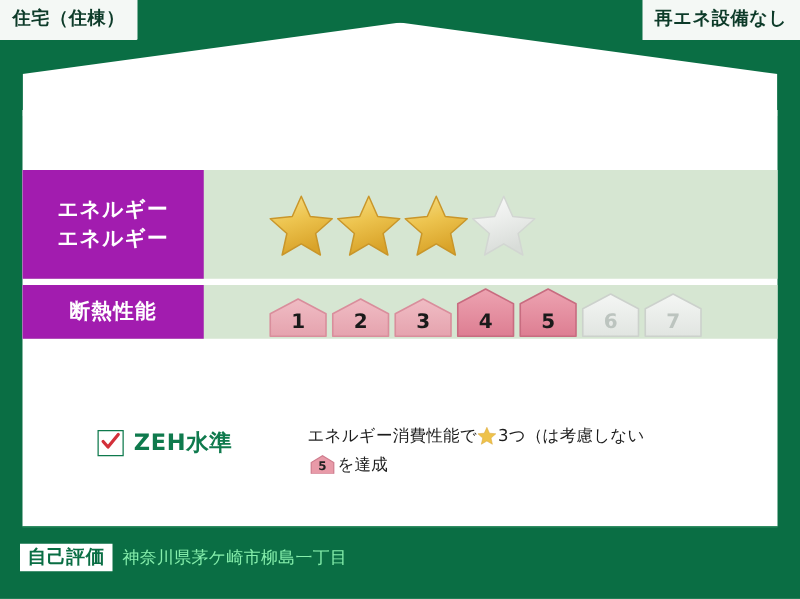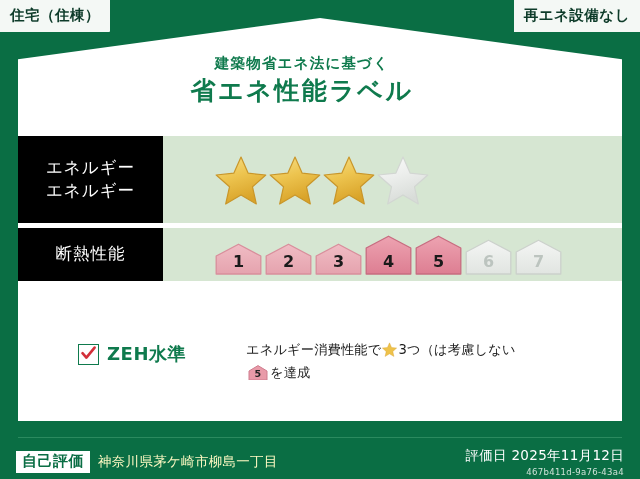--- a/index.html
+++ b/index.html
@@ -48,25 +48,25 @@
     line-height:1.25;margin-top:3px;
   }
 
   
   .rows{position:absolute;left:18px;top:136px;width:604px;z-index:5;}
   .row{
     position:relative;display:flex;align-items:stretch;
     background:#d6e6d2;margin-bottom:5px;
   }
   .row-energy{height:87px;}
-  .row-insul{height:53px;}
+  .row-insul{height:43px;}
   .row-key{
-    width:145px;flex:0 0 145px;background:#000000;color:#fff;
+    width:145px;flex:0 0 145px;background:#a21caf;color:#fff;
     display:flex;align-items:center;justify-content:center;text-align:center;
-    font-weight:normal;font-size:16.5px;line-height:1.35;letter-spacing:1px;
+    font-weight:bold;font-size:16.5px;line-height:1.35;letter-spacing:1px;
   }
   .row-val{flex:1 1 auto;display:flex;align-items:center;padding-left:52px;}
 
   
   .stars{display:flex;align-items:center;gap:2px;}
   .star{width:52px;height:50px;display:block;}
 
   
   .badges{display:flex;align-items:flex-end;gap:3px;}
   .badge{position:relative;display:block;}
@@ -101,53 +101,49 @@
     display:inline-block;vertical-align:-3px;position:relative;
     width:20px;height:15px;margin:0 2px;
   }
   .inline-badge .num{
     position:absolute;left:0;right:0;bottom:1px;text-align:center;
     font-size:9.5px;font-weight:bold;color:#222;line-height:1;
   }
 
   
   .footer{
-    position:absolute;left:0;bottom:0;width:640px;height:42px;
+    position:absolute;left:0;bottom:0;width:640px;height:58px;
     z-index:6;color:#fff;
   }
   .footer-left{position:absolute;left:16px;top:14px;display:flex;align-items:baseline;}
   .self-badge{
     background:#ffffff;color:#0a6e44;font-weight:bold;font-size:15px;
     padding:3px 6px 4px 6px;line-height:1;letter-spacing:0.5px;
   }
-  .addr{font-size:13.5px;color:#fef9c3;margin-left:8px;letter-spacing:0.3px;font-family:Liberation Serif, serif;}
+  .addr{font-size:13.5px;color:#86efac;margin-left:8px;letter-spacing:0.3px;font-family:Liberation Serif, serif;}
   .footer-right{position:absolute;right:16px;top:10px;text-align:right;}
   .eval-date{font-size:13.5px;color:#ffffff;letter-spacing:0.3px;}
   .eval-id{font-size:8.5px;color:#cfe3d8;letter-spacing:0.3px;margin-top:2px;}
   .footer-rule{
     position:absolute;left:18px;right:18px;top:0;height:1px;background:#2b8a5f;
   }
 </style>
 </head>
 <body>
 
 <div class="label-root">
 
   <div class="corner-tag tag-right">再エネ設備なし</div>
   <div class="corner-tag tag-left">住宅（住棟）</div>
 
   <div class="house">
     <div class="roof"></div>
     <div class="body-rect"></div>
   </div>
 
-  <div class="title-wrap">
-    <div class="title-sub">建築物省エネ法に基づく</div>
-    <div class="title-main">省エネ性能ラベル</div>
-  </div>
 
   <div class="rows">
 
     <div class="row row-energy">
       <div class="row-key">
         <span>
           <span>エネルギー</span><br>
           <span>エネルギー</span>
         </span>
       </div>
@@ -312,19 +308,15 @@
         <span class="num">5</span></span><span>を達成</span>
     </div>
   </div>
 
   <div class="footer">
     <div class="footer-rule"></div>
     <div class="footer-left">
       <span class="self-badge">自己評価</span>
       <span class="addr">神奈川県茅ケ崎市柳島一丁目</span>
     </div>
-    <div class="footer-right">
-      <div class="eval-date">評価日 2025年11月12日</div>
-      <div class="eval-id">467b411d-9a76-43a4</div>
-    </div>
   </div>
 
 </div>
 
 </body></html>

